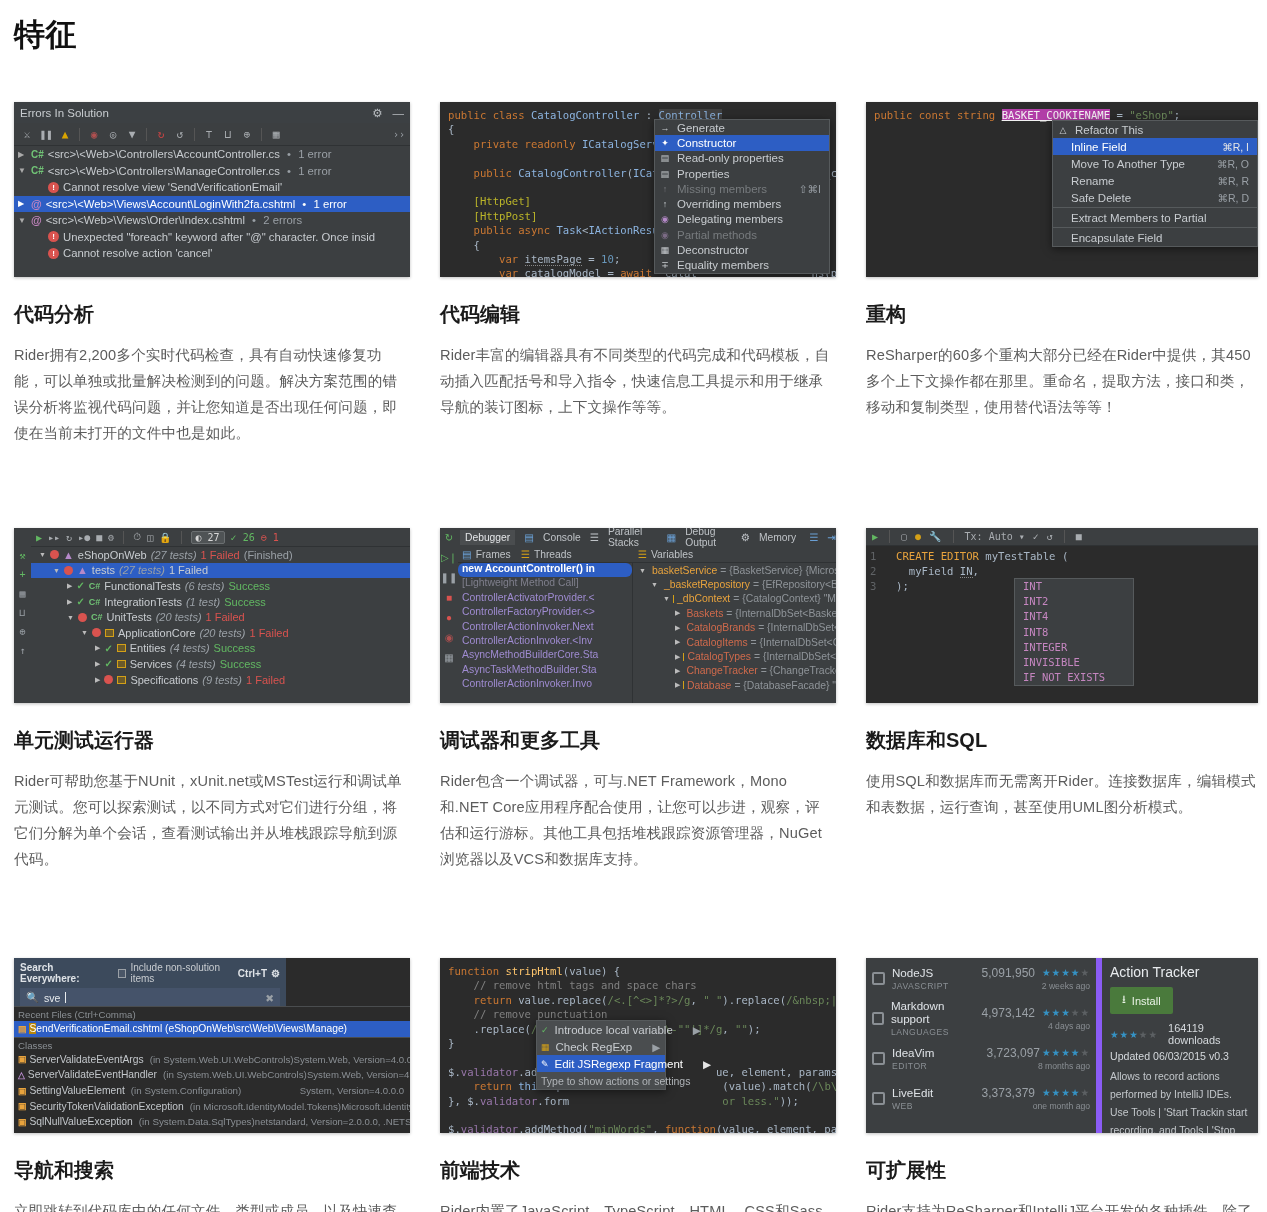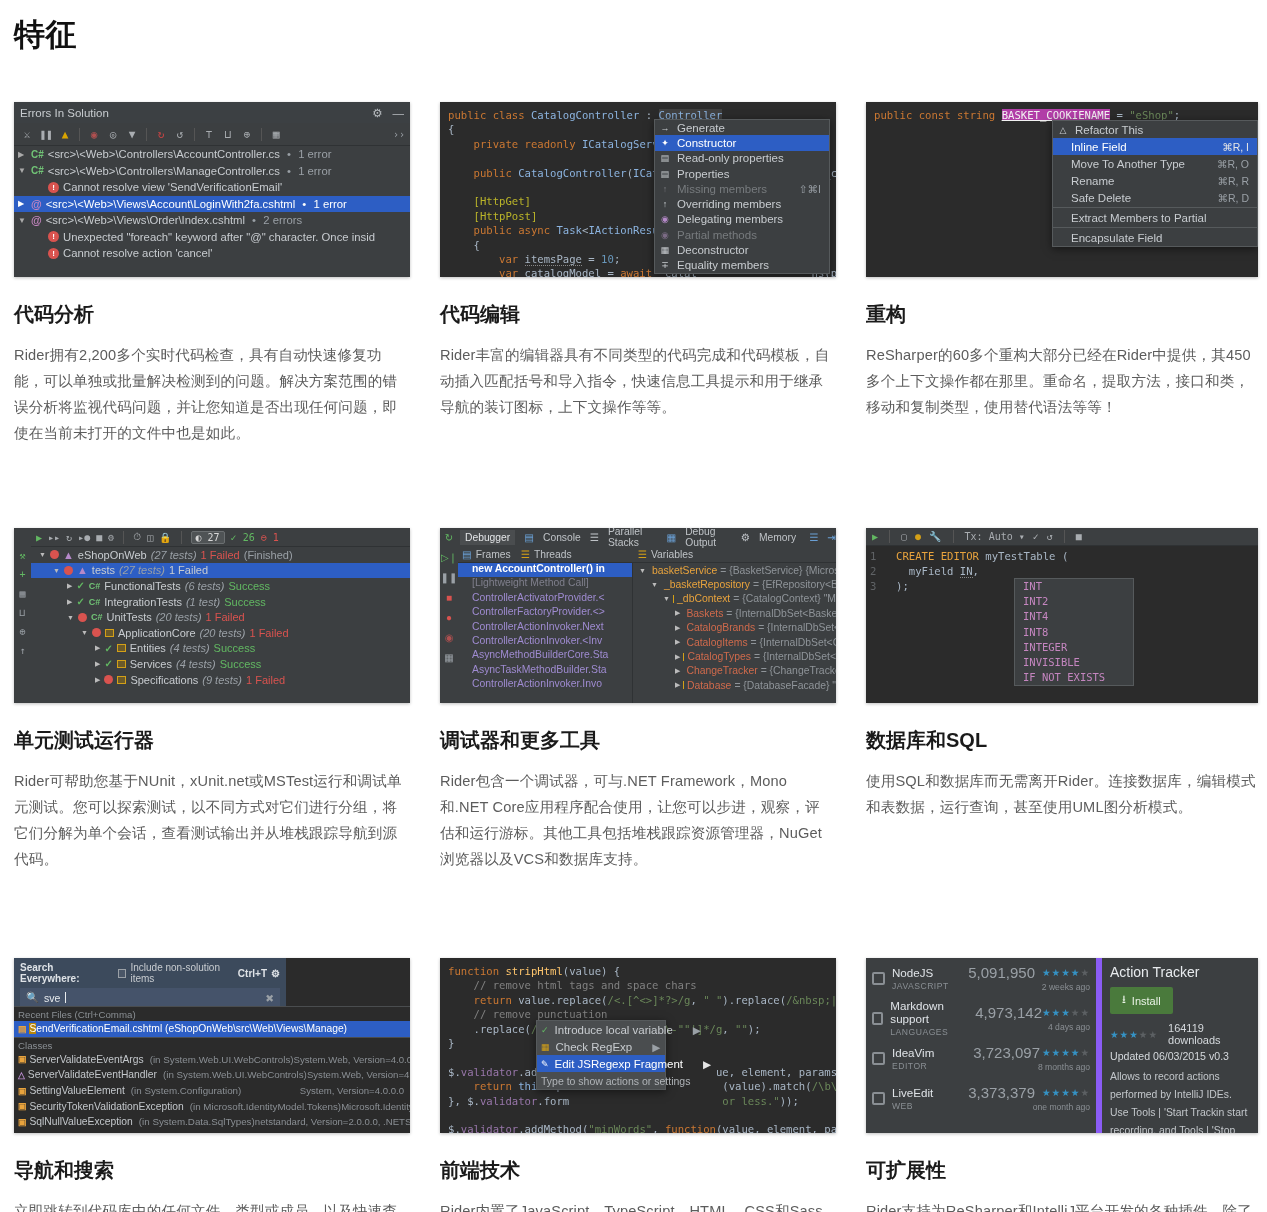--- a/index.html
+++ b/index.html
@@ -134,21 +134,21 @@
   
   .dbg { display:flex; height:100%; background:#3c3f41; font-family:"Liberation Sans",sans-serif;}
   .dbg-left{width:18px;display:flex;flex-direction:column;align-items:center;gap:9px;padding-top:4px;font-size:10px;color:#9aa0a6;}
   .dbg-main{flex:1;min-width:0;}
   .dbg-tabs{height:18px;display:flex;align-items:center;gap:9px;font-size:10.3px;color:#bfc3c7;padding-left:2px;}
   .dbg-tabs .t.act{background:#4a4d4f;padding:2px 5px;color:#e3e5e7;}
   .dbg-sub{height:17px;display:flex;font-size:10.3px;color:#bfc3c7;align-items:center;gap:10px;border-bottom:1px solid #2f3234;padding-left:4px;}
   .dbg-cols{display:flex;height:calc(100% - 35px);}
   .dbg-frames{width:175px;border-right:1px solid #2f3234;overflow:hidden;}
   .dbg-vars{flex:1;overflow:hidden;}
-  .fr{height:14.4px;font-size:10.4px;color:#9f8bd1;padding-left:14px;white-space:nowrap;overflow:hidden;}
+  .fr{height:14.4px;font-size:10.4px;color:#9f8bd1;padding-left:4px;white-space:nowrap;overflow:hidden;border-radius:6px;}
   .fr.sel{background:#2d5ec4;color:#fff;font-weight:bold;}
   .fr.dim{color:#7f7f8c;}
   .vr{height:14.4px;font-size:10.4px;color:#c8ccd0;white-space:nowrap;display:flex;align-items:center;gap:3px;}
   .vr .tri{font-size:7px;color:#bbb;}
   .vr .ico{display:inline-block;width:8px;height:8px;background:#d4a017;}
   .vr .nm{color:#e8a33d;} .vr .nm2{color:#cf6a4c;} .vr .vl{color:#8f9499;}
 
   
   .sql-tb{height:18px;background:#3c3f41;display:flex;align-items:center;gap:8px;padding:0 6px;
           font-size:10px;color:#a9adb1;border-bottom:1px solid #2f3234;}
@@ -175,21 +175,21 @@
   .se-row .ico-c{color:#e8a33d;font-size:9px;font-weight:bold;}
 
   
   .pl-wrap{display:flex;height:100%;background:#3c3f41;font-family:"Liberation Sans",sans-serif;}
   .pl-list{width:236px;border-right:6px solid #8b5cf6;}
   .pl-item{height:40px;display:flex;align-items:center;gap:7px;padding:0 6px;}
   .pl-ic{width:13px;height:13px;border:2px solid #8a8f94;border-radius:2px;}
   .pl-nm{font-size:11.6px;color:#dfe3e7;}
   .pl-cat{font-size:8.6px;color:#8a8f94;letter-spacing:.5px;margin-top:2px;}
   .pl-rt{margin-left:auto;text-align:right;}
-  .pl-dl{font-size:15px;color:#9aa0a6;}
+  .pl-dl{font-size:12px;color:#9aa0a6;}
   .stars{font-size:9.6px;letter-spacing:1px;color:#3592c4;}
   .stars .off{color:#5c6063;}
   .pl-ago{font-size:8.6px;color:#8a8f94;margin-top:1px;}
   .pl-det{flex:1;padding:6px 8px;}
   .pl-t{font-size:14px;color:#e8ebee;}
   .pl-install{margin-top:7px;background:#4a7a3c;color:#e9f3e6;font-size:11px;
               padding:4px 12px;display:inline-flex;align-items:center;gap:6px;border-radius:2px;}
   .pl-meta{margin-top:8px;font-size:11px;color:#d5d9dd;display:flex;align-items:center;gap:10px;}
   .pl-upd{margin-top:4px;font-size:10.6px;color:#d5d9dd;}
   .pl-desc{margin-top:6px;font-size:10.4px;line-height:18px;color:#c3c7cb;}
@@ -733,21 +733,21 @@
               <div class="pl-ago">2 weeks ago</div>
             </span>
           </div>
           <div class="pl-item">
             <span class="pl-ic"></span>
             <span>
               <div class="pl-nm">Markdown support</div>
               <div class="pl-cat">LANGUAGES</div>
             </span>
             <span class="pl-rt">
-              <div style="display:flex;align-items:center;justify-content:flex-start">
+              <div style="display:flex;gap:7px;align-items:center;justify-content:flex-start">
                 <span class="pl-dl">4,973,142</span>
                 <span class="stars">★★★<span class="off">★★</span></span>
               </div>
               <div class="pl-ago">4 days ago</div>
             </span>
           </div>
           <div class="pl-item">
             <span class="pl-ic"></span>
             <span>
               <div class="pl-nm">IdeaVim</div>

